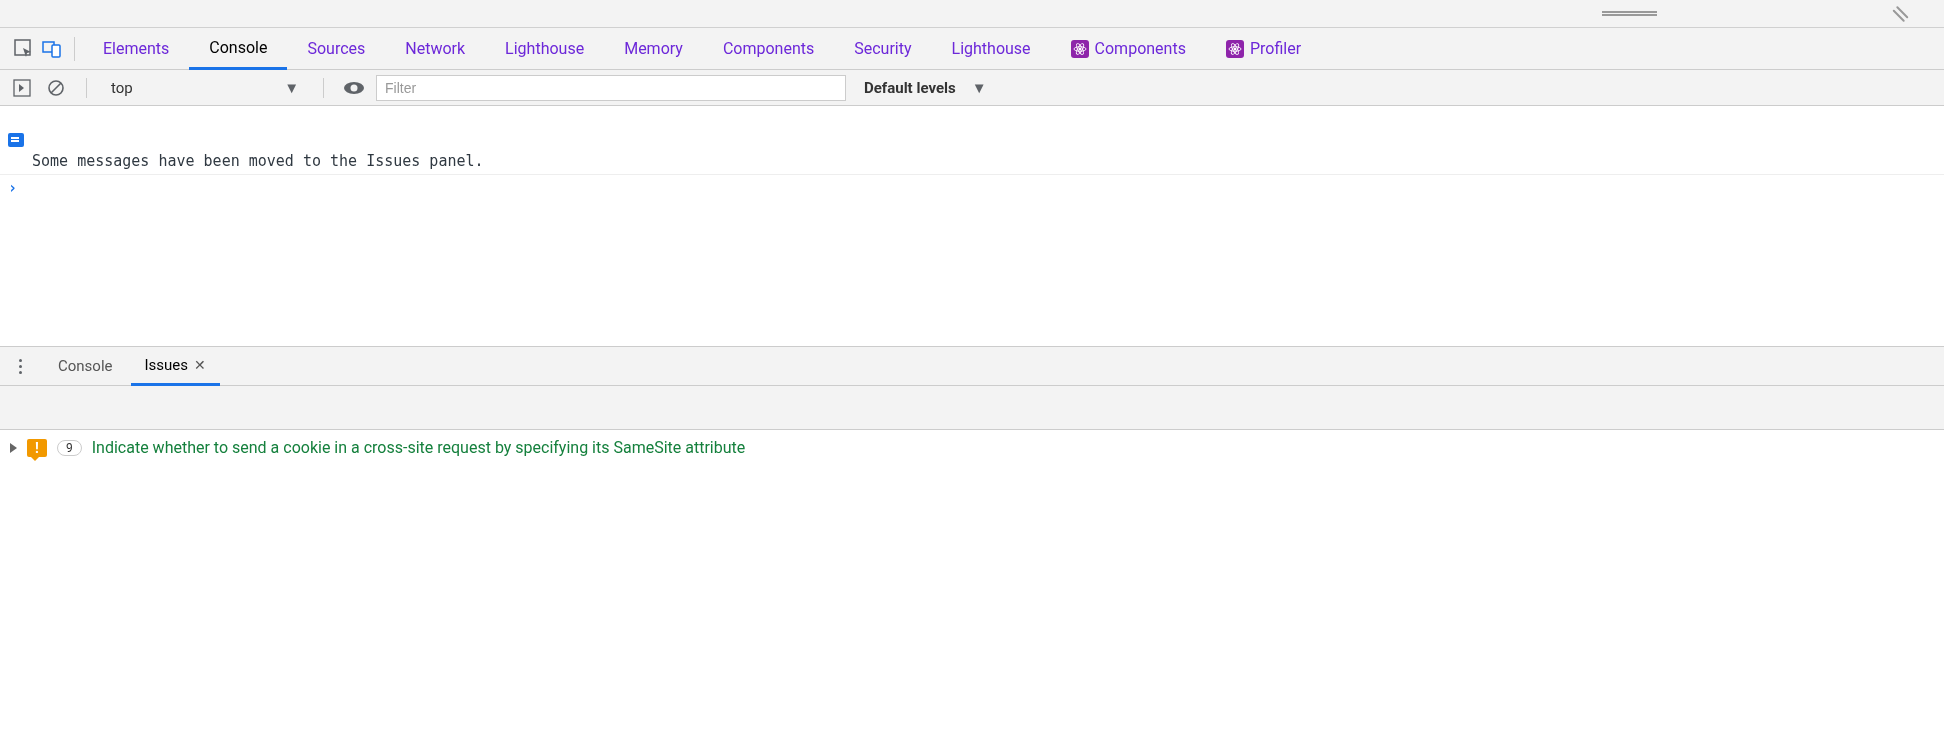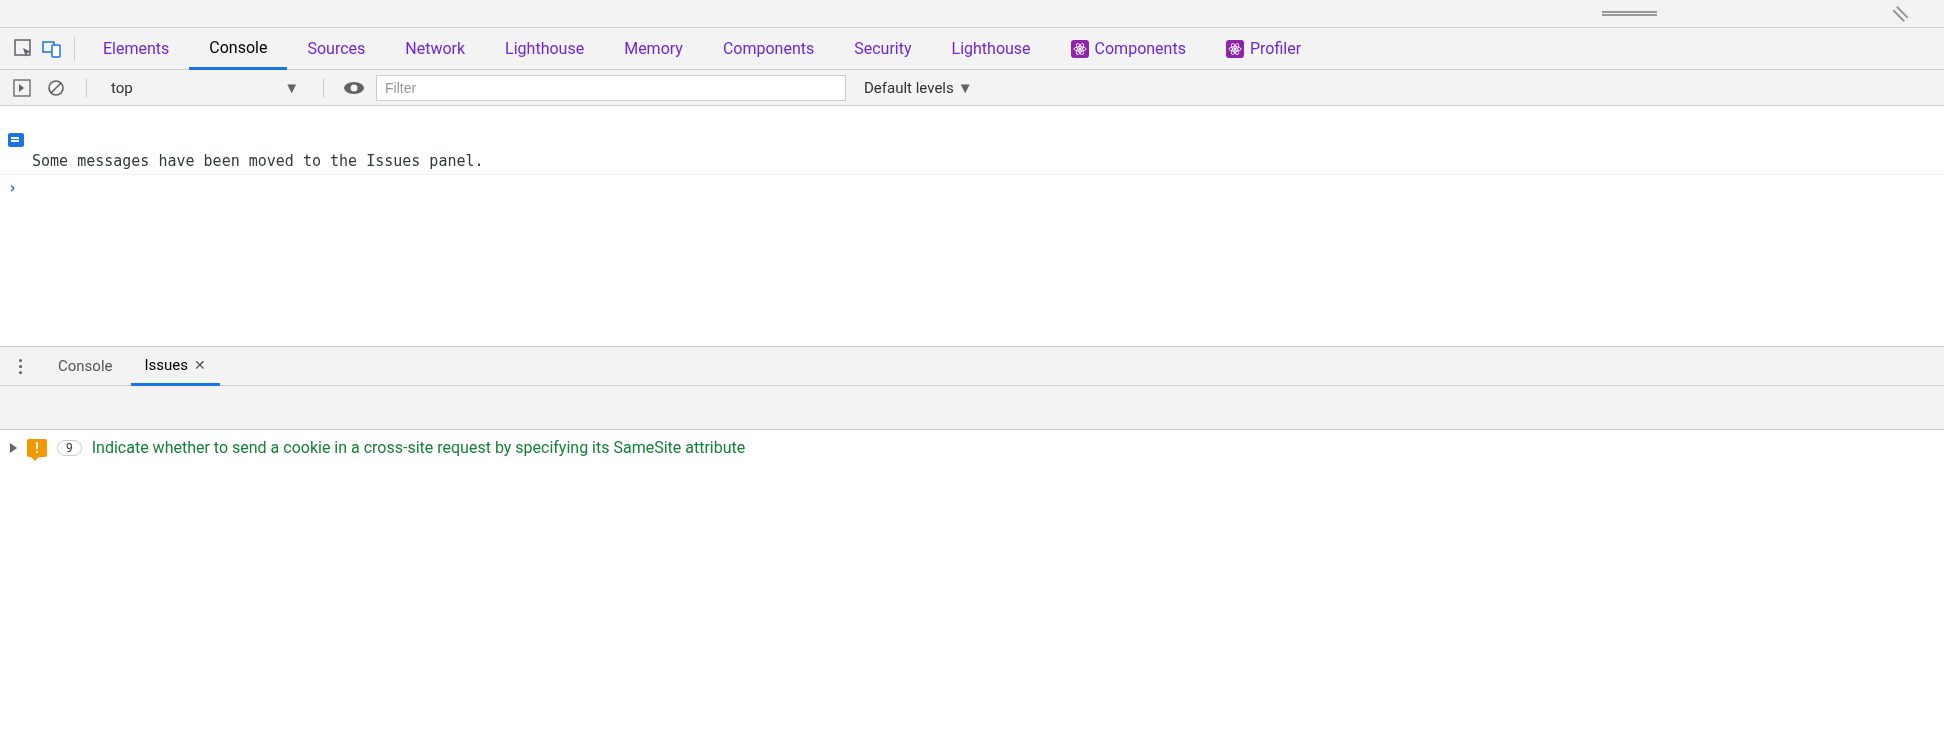--- a/index.html
+++ b/index.html
@@ -18,21 +18,21 @@
 .tab { padding: 0 20px; height: 42px; display: flex; align-items: center; color: #6d28d9; cursor: pointer; font-size: 16px; gap: 6px; }
 .tab.active { color: #000; border-bottom: 3px solid #1a73e8; font-weight: 400; }
 .react-badge { width: 18px; height: 18px; background: #8e24aa; border-radius: 3px; display: flex; align-items: center; justify-content: center; }
 
 
 .sub-toolbar { height: 36px; background: #f3f3f3; border-bottom: 1px solid #ccc; display: flex; align-items: center; padding: 0 10px; gap: 10px; }
 .sub-toolbar .icon-btn { width: 24px; height: 24px; display: flex; align-items: center; justify-content: center; cursor: pointer; }
 .context-select { display: flex; align-items: center; gap: 4px; padding: 2px 6px; cursor: pointer; font-size: 15px; color: #333; min-width: 200px; justify-content: space-between; }
 .filter-input { flex: 0 0 470px; height: 26px; border: 1px solid #ccc; padding: 0 8px; font-size: 14px; background: #fff; }
 .filter-input::placeholder { color: #999; }
-.levels { display: flex; align-items: center; gap: 4px; font-size: 15px; color: #333; cursor: pointer; padding: 0 8px; }
+.levels { display: flex; align-items: center; gap: 16px; font-size: 15px; color: #333; cursor: pointer; padding: 0 8px; font-weight: bold; }
 
 
 .console-body { background: #fff; min-height: 240px; }
 .info-row { display: flex; align-items: center; padding: 4px 8px; border-bottom: 1px solid #eee; gap: 8px; background: #fff; }
 .issue-badge-icon { width: 16px; height: 14px; background: #1a73e8; border-radius: 2px; position: relative; }
 .issue-badge-icon::after { content: ""; position: absolute; width: 8px; height: 2px; background: #fff; top: 4px; left: 3px; box-shadow: 0 3px 0 #fff; }
 .info-text { font-family: "Menlo", "Consolas", monospace; font-size: 15px; color: #303942; margin-top: 42px; }
 .prompt-row { display: flex; align-items: center; padding: 4px 8px; }
 .prompt { color: #1a73e8; font-family: monospace; font-size: 15px; font-weight: bold; }
 

